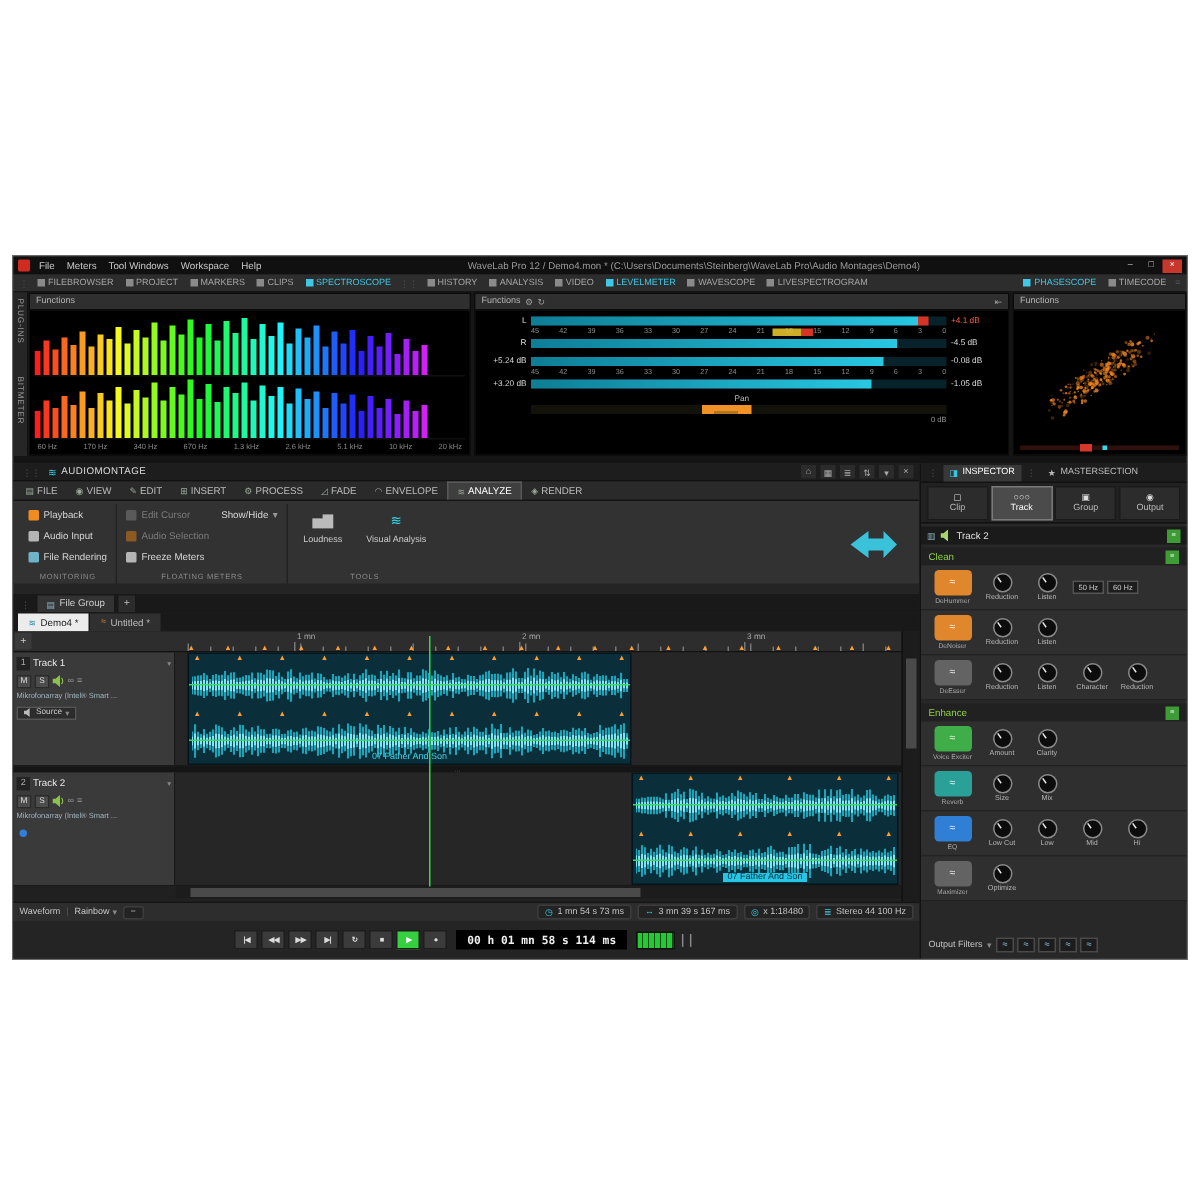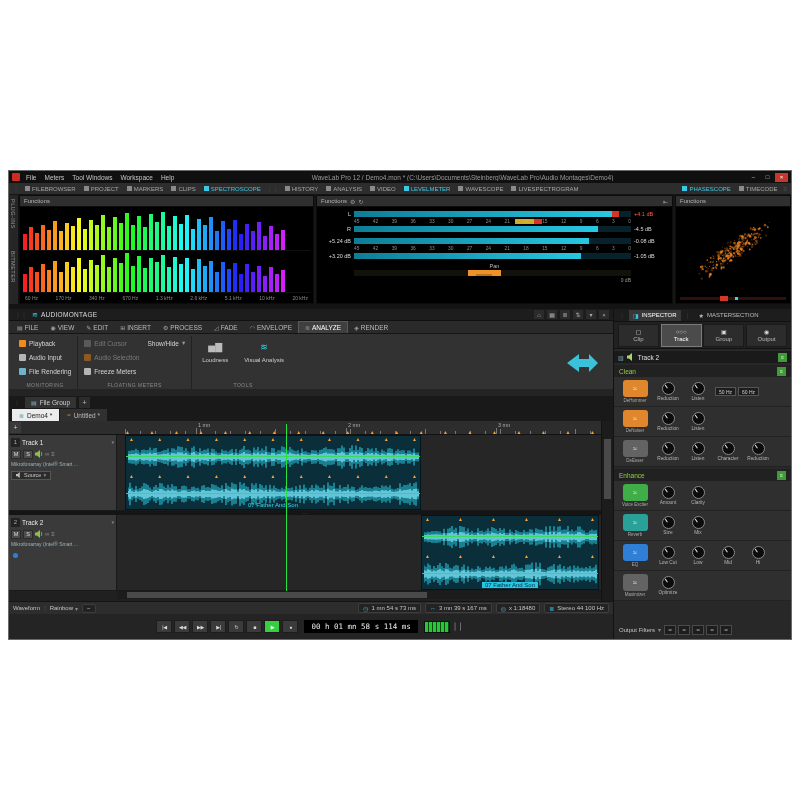--- a/index.html
+++ b/index.html
@@ -113,21 +113,21 @@
 .tdivider{position:absolute;left:0;right:12px;height:4px;background:#151515;display:flex;align-items:center;justify-content:center;color:#666;font-size:4px;}
 .vscroll{position:absolute;right:0;top:0;width:12px;bottom:0;background:#1c1c1c;border-left:1px solid #111;}
 .vthumb{position:absolute;left:2px;right:2px;top:18px;height:60px;background:#4a4a4a;}
 .hscroll{position:absolute;left:108px;right:12px;top:170px;height:8px;background:#1c1c1c;}
 .hthumb{position:absolute;top:1px;bottom:1px;left:10px;width:300px;background:#4a4a4a;}
 .playhead{position:absolute;top:3px;bottom:10px;width:1px;background:#27e23e;z-index:8;}
 
 .statusbar{position:absolute;top:292px;left:0;right:0;height:13px;background:#2d2d2d;border-top:1px solid #141414;display:flex;align-items:center;gap:4px;padding:0 4px;font-size:6px;color:#c5c5c5;}
 .chip{display:flex;align-items:center;gap:3px;background:#232323;border:1px solid #3d3d3d;border-radius:2px;padding:0 4px;height:10px;white-space:nowrap;}
 .chip .cico{color:#35c8e6;font-size:6px;}
-.transport{position:absolute;top:305px;left:0;right:0;bottom:0;display:flex;align-items:center;justify-content:center;gap:2px;background:#242424;}
+.transport{position:absolute;top:305px;left:0;right:0;bottom:0;display:flex;align-items:center;justify-content:center;gap:2px;background:#242424;font-weight:bold;}
 .tbtn{width:16px;height:13px;background:#3b3b3b;border:1px solid #1d1d1d;color:#ddd;font-size:5px;display:flex;align-items:center;justify-content:center;letter-spacing:-.5px;}
 .tbtn.accent{background:#35cf3f;color:#fff;}
 .tc-time{background:#000;color:#f0f0f0;font-family:"DejaVu Sans Mono",monospace;font-size:7.5px;padding:2px 7px;margin-left:4px;white-space:nowrap;}
 .tc-meter{width:26px;height:12px;margin-left:4px;background:repeating-linear-gradient(90deg,#25c934 0 3px,#0e4b14 3px 4px);border:1px solid #111;}
 .tc-marks{color:#888;font-size:7px;margin-left:3px;}
 
 .inspector{position:absolute;left:604px;top:138px;right:0;bottom:0;background:#282828;border-left:1px solid #121212;}
 .insp-tabs{height:13px;background:#1d1d1d;display:flex;align-items:center;gap:2px;padding:0 3px;border-bottom:1px solid #111;}
 .insp-tab{display:flex;align-items:center;gap:3px;height:11px;padding:0 4px;font-size:6px;color:#bbb;white-space:nowrap;}
 .insp-tab.active{background:#383838;color:#fff;}

